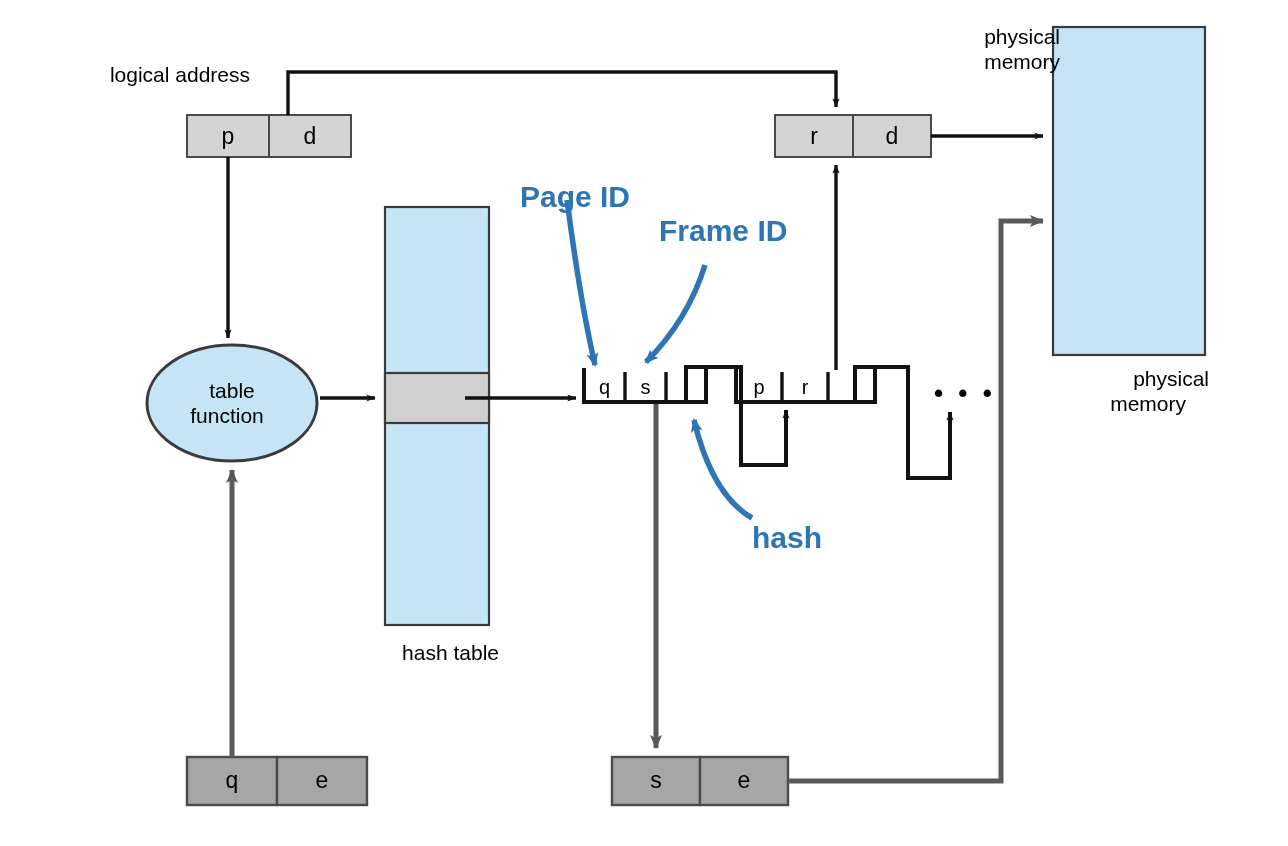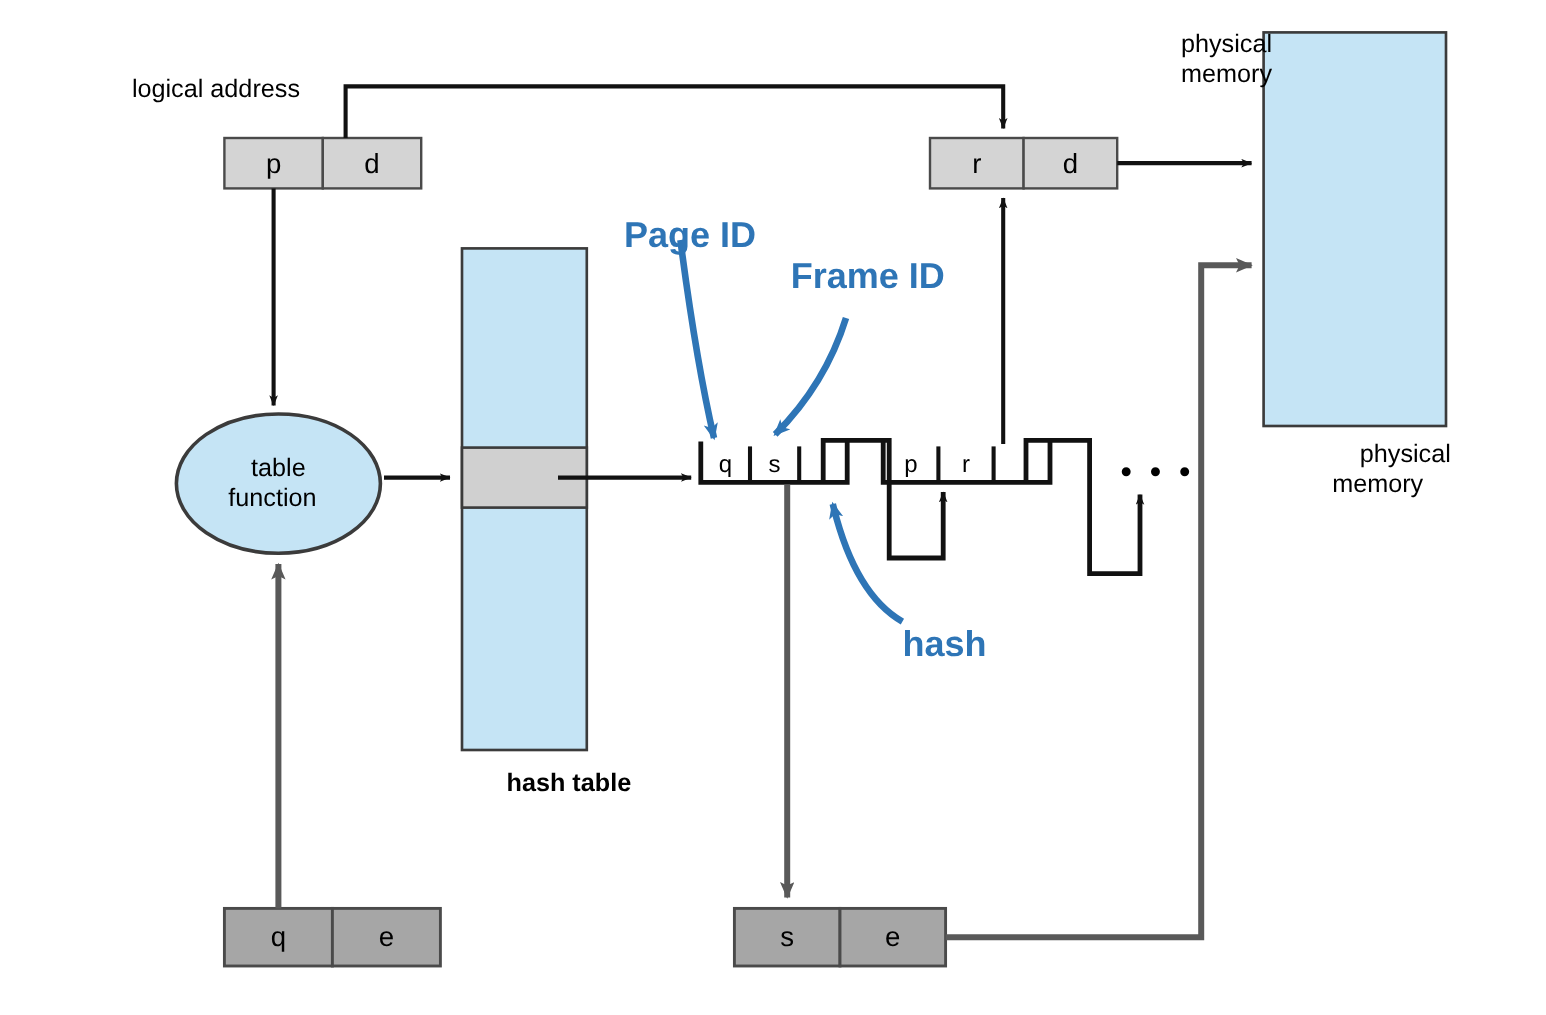--- a/index.html
+++ b/index.html
@@ -195,21 +195,21 @@
 
   <div class="cell-txt" style="left:187px; top:123px; width:82px;">p</div>
   <div class="cell-txt" style="left:269px; top:123px; width:82px;">d</div>
 
   <div class="cell-txt" style="left:775px; top:123px; width:78px;">r</div>
   <div class="cell-txt" style="left:853px; top:123px; width:78px;">d</div>
 
   <div class="ellipse-txt" style="left:147px; top:378px; width:170px;">table</div>
   <div class="ellipse-txt" style="left:142px; top:403px; width:170px;">function</div>
 
-  <div class="lbl lbl-center" style="left:366px; top:640px; width:160px;font-weight:bold;">hash table</div>
+  <div class="lbl lbl-center" style="left:339px; top:640px; width:160px;">hash table</div>
 
   <div class="lbl lbl-center" style="left:1049px; top:366px; width:160px;">physical</div>
   <div class="lbl lbl-center" style="left:1026px; top:391px; width:160px;">memory</div>
 
   <div class="node-txt" style="left:584px; top:376px; width:41px;">q</div>
   <div class="node-txt" style="left:625px; top:376px; width:41px;">s</div>
   <div class="node-txt" style="left:666px; top:376px; width:40px;"></div>
 
   <div class="node-txt" style="left:736px; top:376px; width:46px;">p</div>
   <div class="node-txt" style="left:782px; top:376px; width:46px;">r</div>

